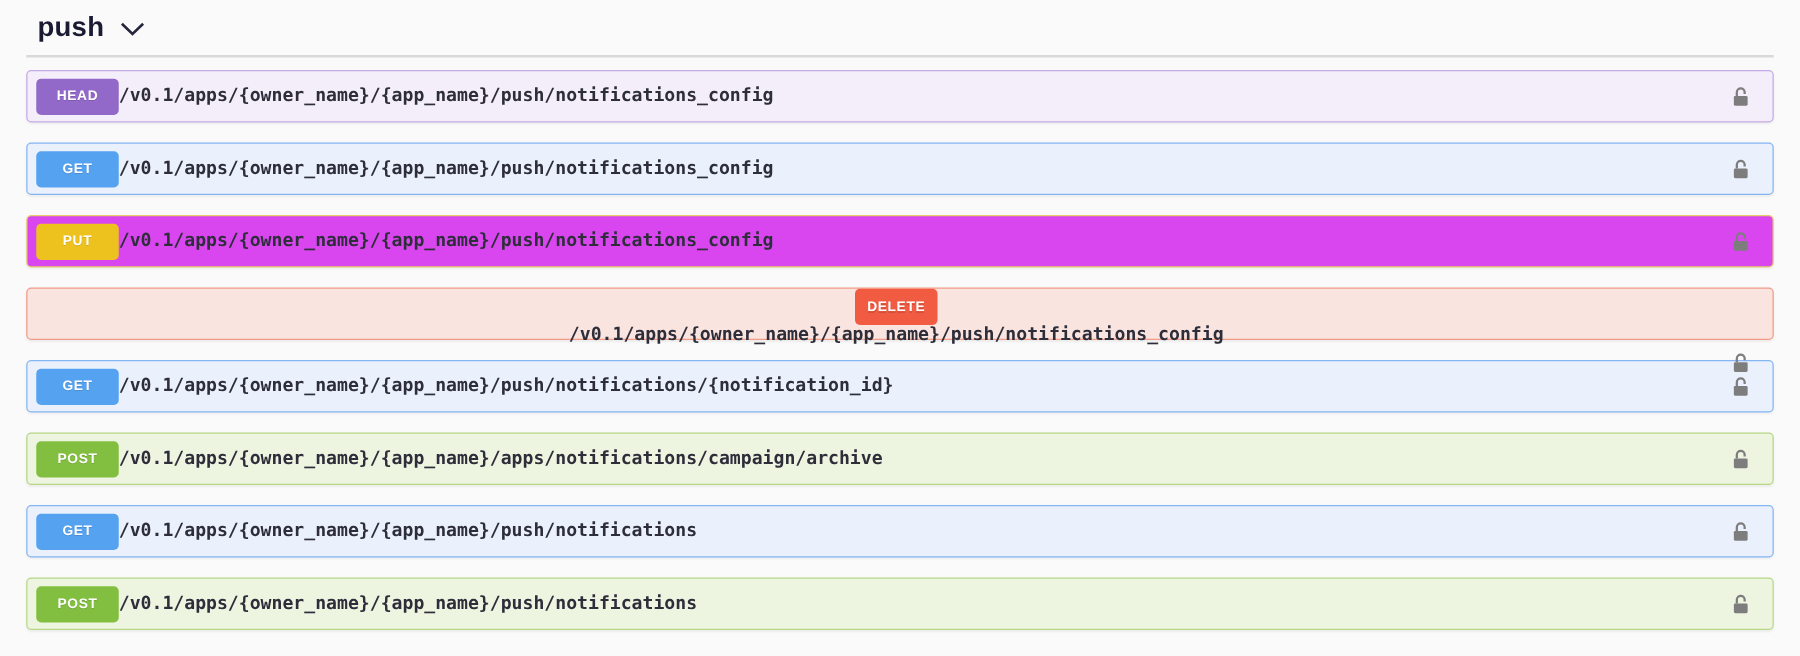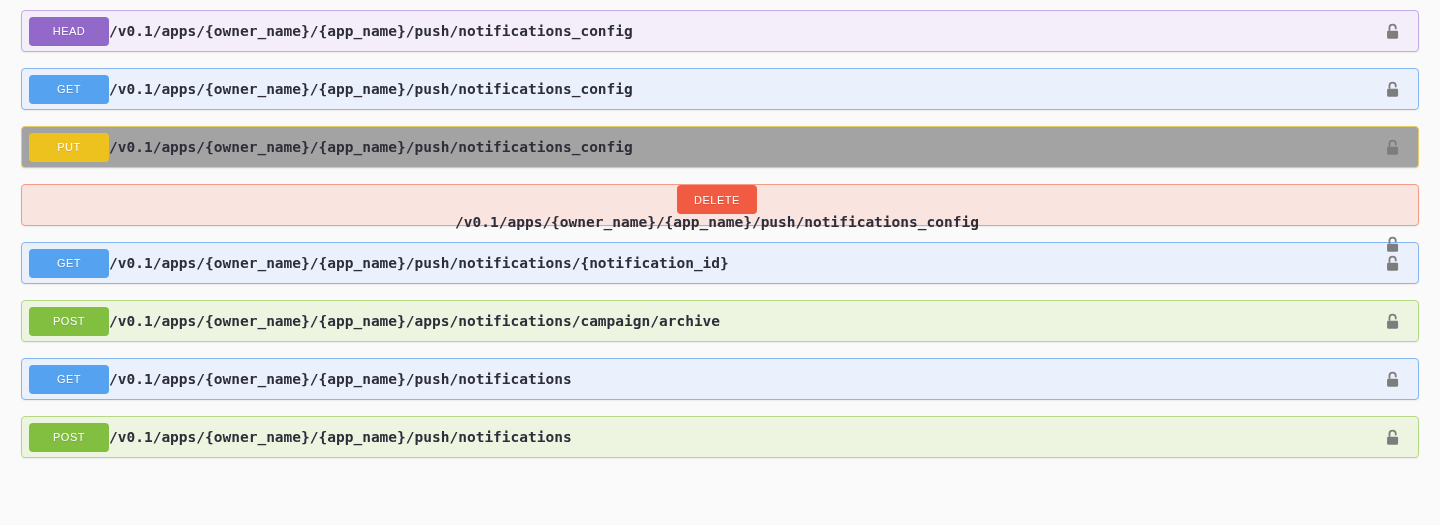--- a/index.html
+++ b/index.html
@@ -39,26 +39,26 @@
     margin-bottom: 16px;
     border: 1px solid;
     border-radius: 4px;
     display: flex;
     align-items: center;
     padding: 0 13px 0 7px;
     box-shadow: 0 1px 2px rgba(0,0,0,0.06);
     cursor: pointer;
   }
   .method-badge {
-    width: 80px;
+    width: 66px;
     height: 29px;
     border-radius: 4px;
     color: #ffffff;
     font-size: 11px;
-    font-weight: normal;
+    font-weight: bold;
     letter-spacing: 0.5px;
     display: flex;
     align-items: center;
     justify-content: center;
     text-shadow: 0 1px 0 rgba(0,0,0,0.12);
     flex: none;
   }
   .path {
     font-family: "DejaVu Sans Mono", "Liberation Mono", monospace;
     font-weight: bold;
@@ -77,20 +77,26 @@
     justify-content: center;
     cursor: pointer;
     flex: none;
   }
 </style>
 </head>
 <body>
 
 <div class="wrap">
 
+  <div class="section-header">
+    <h3 class="section-title">push</h3>
+    <svg class="chev" width="20" height="11" viewBox="0 0 20 11">
+      <path d="M1.5 1 L10 9.2 L18.5 1" fill="none" stroke="#26263e" stroke-width="2.1"></path>
+    </svg>
+  </div>
 
   <div class="oplist">
       <div class="opblock" style="background: rgb(244, 238, 251); border-color: rgb(196, 171, 230);">
     <span class="method-badge" style="background: rgb(146, 104, 201);">HEAD</span>
     <span class="path">/v0.1/apps/{owner_name}/{app_name}/push/notifications_config</span>
     <button class="lock-btn">
       <svg width="19" height="19" viewBox="0 0 20 20">
         <path d="M6.8 9.2 V6.1 a3.3 3.3 0 0 1 6.6 0 V7.5" fill="none" stroke="#7d7d7d" stroke-width="1.9"></path>
         <rect x="4.3" y="9.2" width="11.6" height="8.3" rx="1.2" fill="#7d7d7d"></rect>
       </svg>
@@ -99,21 +105,21 @@
       <div class="opblock" style="background: rgb(234, 241, 252); border-color: rgb(133, 181, 243);">
     <span class="method-badge" style="background: rgb(85, 162, 240);">GET</span>
     <span class="path">/v0.1/apps/{owner_name}/{app_name}/push/notifications_config</span>
     <button class="lock-btn">
       <svg width="19" height="19" viewBox="0 0 20 20">
         <path d="M6.8 9.2 V6.1 a3.3 3.3 0 0 1 6.6 0 V7.5" fill="none" stroke="#7d7d7d" stroke-width="1.9"></path>
         <rect x="4.3" y="9.2" width="11.6" height="8.3" rx="1.2" fill="#7d7d7d"></rect>
       </svg>
     </button>
   </div>
-      <div class="opblock" style="background: #a3a3a3; border-color: rgb(230, 204, 107);">
+      <div class="opblock" style="background: #d946ef; border-color: rgb(230, 204, 107);">
     <span class="method-badge" style="background: rgb(237, 194, 31);">PUT</span>
     <span class="path">/v0.1/apps/{owner_name}/{app_name}/push/notifications_config</span>
     <button class="lock-btn">
       <svg width="19" height="19" viewBox="0 0 20 20">
         <path d="M6.8 9.2 V6.1 a3.3 3.3 0 0 1 6.6 0 V7.5" fill="none" stroke="#7d7d7d" stroke-width="1.9"></path>
         <rect x="4.3" y="9.2" width="11.6" height="8.3" rx="1.2" fill="#7d7d7d"></rect>
       </svg>
     </button>
   </div>
       <div class="opblock" style="background: rgb(250, 228, 223); border-color: rgb(242, 155, 135); flex-direction: column;">

